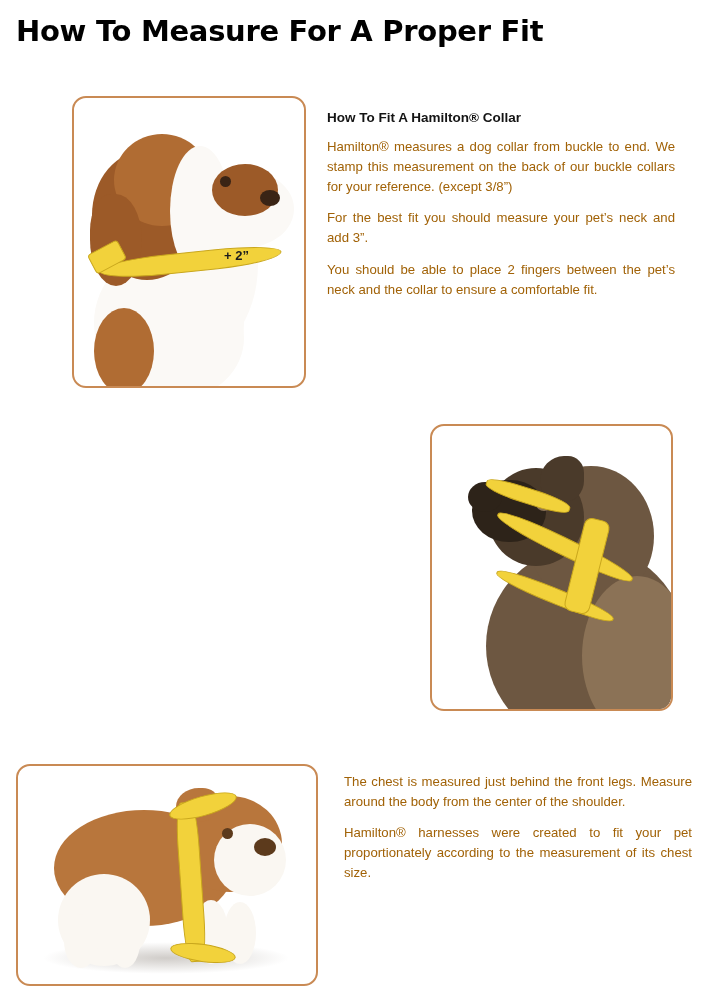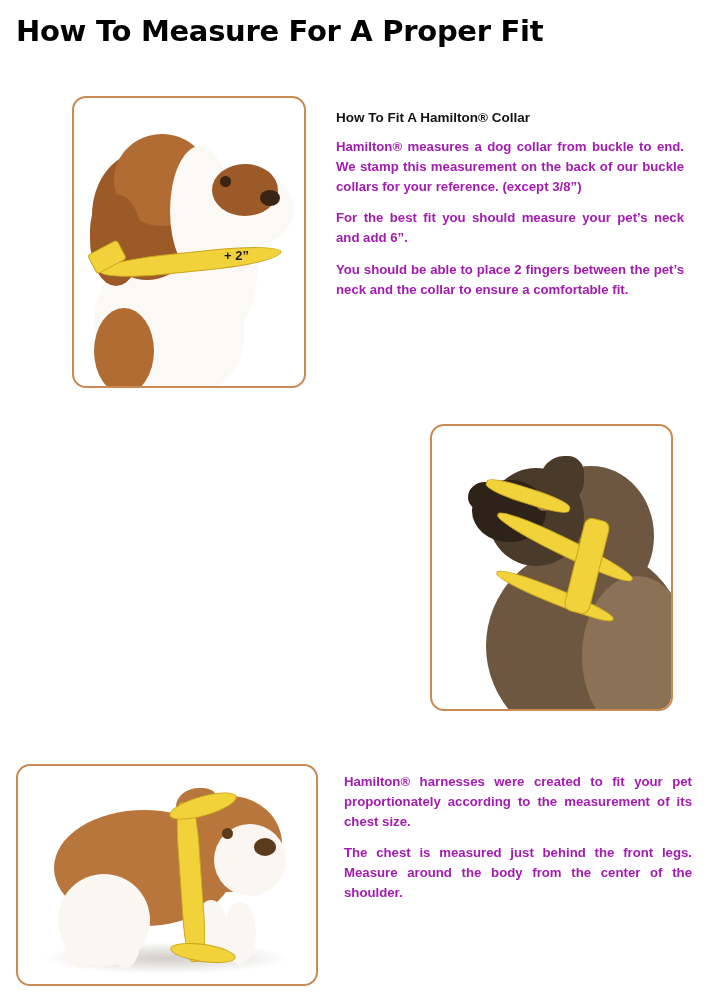--- a/index.html
+++ b/index.html
@@ -40,24 +40,23 @@
   .section-heading {
     font-size: 13.5px;
     font-weight: bold;
     color: #141414;
     margin: 0 0 11px 0;
     line-height: 1.2;
   }
   .para {
     font-size: 13.2px;
     line-height: 1.52;
-    color: #a21caf;
+    color: #a16207;
     margin: 0 8px 11px 0;
     text-align: justify;
-    font-weight: bold;
   }
   .para:last-child { margin-bottom: 0; }
 
   
   .photo {
     position: absolute;
     border: 2px solid #c98a54;
     border-radius: 14px;
     background: #ffffff;
     overflow: hidden;
@@ -65,21 +64,21 @@
   }
   .photo .inner {
     position: absolute;
     inset: 0;
     overflow: hidden;
     border-radius: 12px;
   }
 
   
   #photo-collar  { left: 72px;  top: 96px;  width: 234px; height: 292px; }
-  #text-collar   { position: absolute; left: 336px; top: 110px; width: 356px; }
+  #text-collar   { position: absolute; left: 327px; top: 110px; width: 356px; }
 
   #text-head     { position: absolute; left: 16px;  top: 470px; width: 356px; }
   #photo-head    { left: 430px; top: 424px; width: 243px; height: 287px; }
 
   #photo-harness { left: 16px;  top: 764px; width: 302px; height: 222px; }
   #text-harness  { position: absolute; left: 344px; top: 772px; width: 356px; }
 
   
   .tape {
     position: absolute;
@@ -140,21 +139,21 @@
 
       <div class="tape" style="left:24px; top:154px; width:184px; height:20px; border-radius:48% 48% 46% 46% / 60% 60% 70% 70%; transform: rotate(-6deg);"></div>
       <div class="tape" style="left:16px; top:148px; width:34px; height:22px; border-radius:4px; transform: rotate(-28deg);"></div>
       <div class="tape-label" style="left:150px; top:150px;">+ 2”</div>
     </div>
   </div>
 
   <div id="text-collar">
     <h2 class="section-heading">How To Fit A Hamilton® Collar</h2>
     <p class="para">Hamilton® measures a dog collar from buckle to end.  We stamp this measurement on the back of our buckle collars for your reference. (except 3/8”)</p>
-    <p class="para">For the best fit you should measure your pet’s neck and add 6”.</p>
+    <p class="para">For the best fit you should measure your pet’s neck and add 3”.</p>
     <p class="para">You should be able to place 2 fingers between the pet’s neck and the collar to ensure a comfortable fit.</p>
   </div>
 
   <div id="text-head">
   </div>
 
   <div class="photo" id="photo-head">
     <div class="inner">
 
       <div class="bx-body" style="left:54px; top:120px; width:200px; height:200px;"></div>
@@ -190,17 +189,17 @@
       <div class="bd-white" style="left:176px; top:134px; width:34px; height:64px;"></div>
       <div class="bd-white" style="left:206px; top:136px; width:32px; height:62px;"></div>
 
       <div class="tape" style="left:162px; top:36px; width:22px; height:160px; border-radius:28%; transform: rotate(-4deg);"></div>
       <div class="tape" style="left:150px; top:30px; width:70px; height:20px; border-radius:50%; transform: rotate(-16deg);"></div>
       <div class="tape" style="left:152px; top:178px; width:66px; height:18px; border-radius:50%; transform: rotate(8deg);"></div>
     </div>
   </div>
 
   <div id="text-harness">
+    <p class="para">The chest is measured just behind the front legs. Measure around the body from the center of the shoulder.</p>
     <p class="para">Hamilton® harnesses were created to fit your pet proportionately according to the measurement of its chest size.</p>
-    <p class="para">The chest is measured just behind the front legs. Measure around the body from the center of the shoulder.</p>
   </div>
 
 </div>
 
 </body></html>

